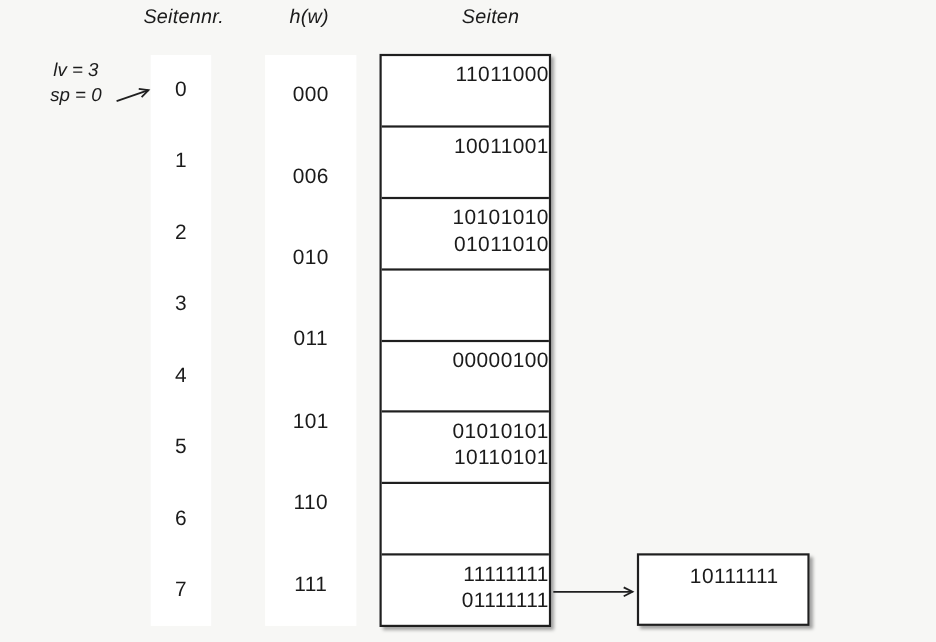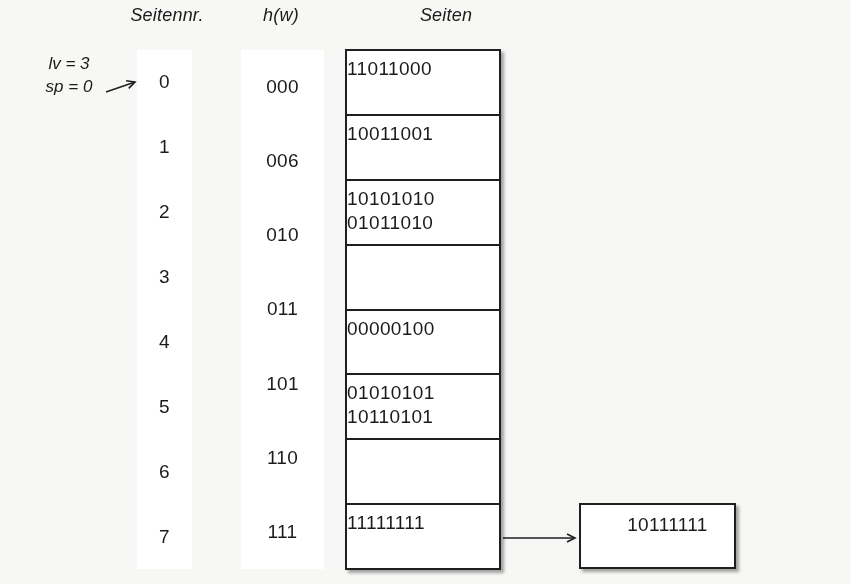--- a/index.html
+++ b/index.html
@@ -65,21 +65,21 @@
     background:#ffffff;
     border:2px solid #1f1f1f;
     box-shadow:3px 3px 3px rgba(0,0,0,.35);
     display:flex;
     flex-direction:column;
   }
   .bucket-box .bucket{
     flex:1 1 0;
     box-sizing:border-box;
     padding-top:6px;
-    text-align:left;
+    text-align:right;
     font-size:19px;
     line-height:24px;
     letter-spacing:.4px;
   }
   .bucket-box .bucket:not(:last-child){
     border-bottom:2px solid #1f1f1f;
   }
 
   .overflow-box{
     position:absolute;
@@ -162,20 +162,21 @@
     <div class="bucket">
       <div>01010101</div>
       <div>10110101</div>
     </div>
     <div class="bucket">
       <div></div>
       <div></div>
     </div>
     <div class="bucket">
       <div>11111111</div>
+      <div>01111111</div>
     </div>
   </div>
 
   <div class="overflow-box">
     <div>10111111</div>
   </div>
 
   <svg class="arrow-layer" width="851" height="584" viewBox="0 0 851 584">
     <defs>
       <marker id="ah" markerWidth="12" markerHeight="12" refX="9" refY="5" orient="auto" markerUnits="userSpaceOnUse">

